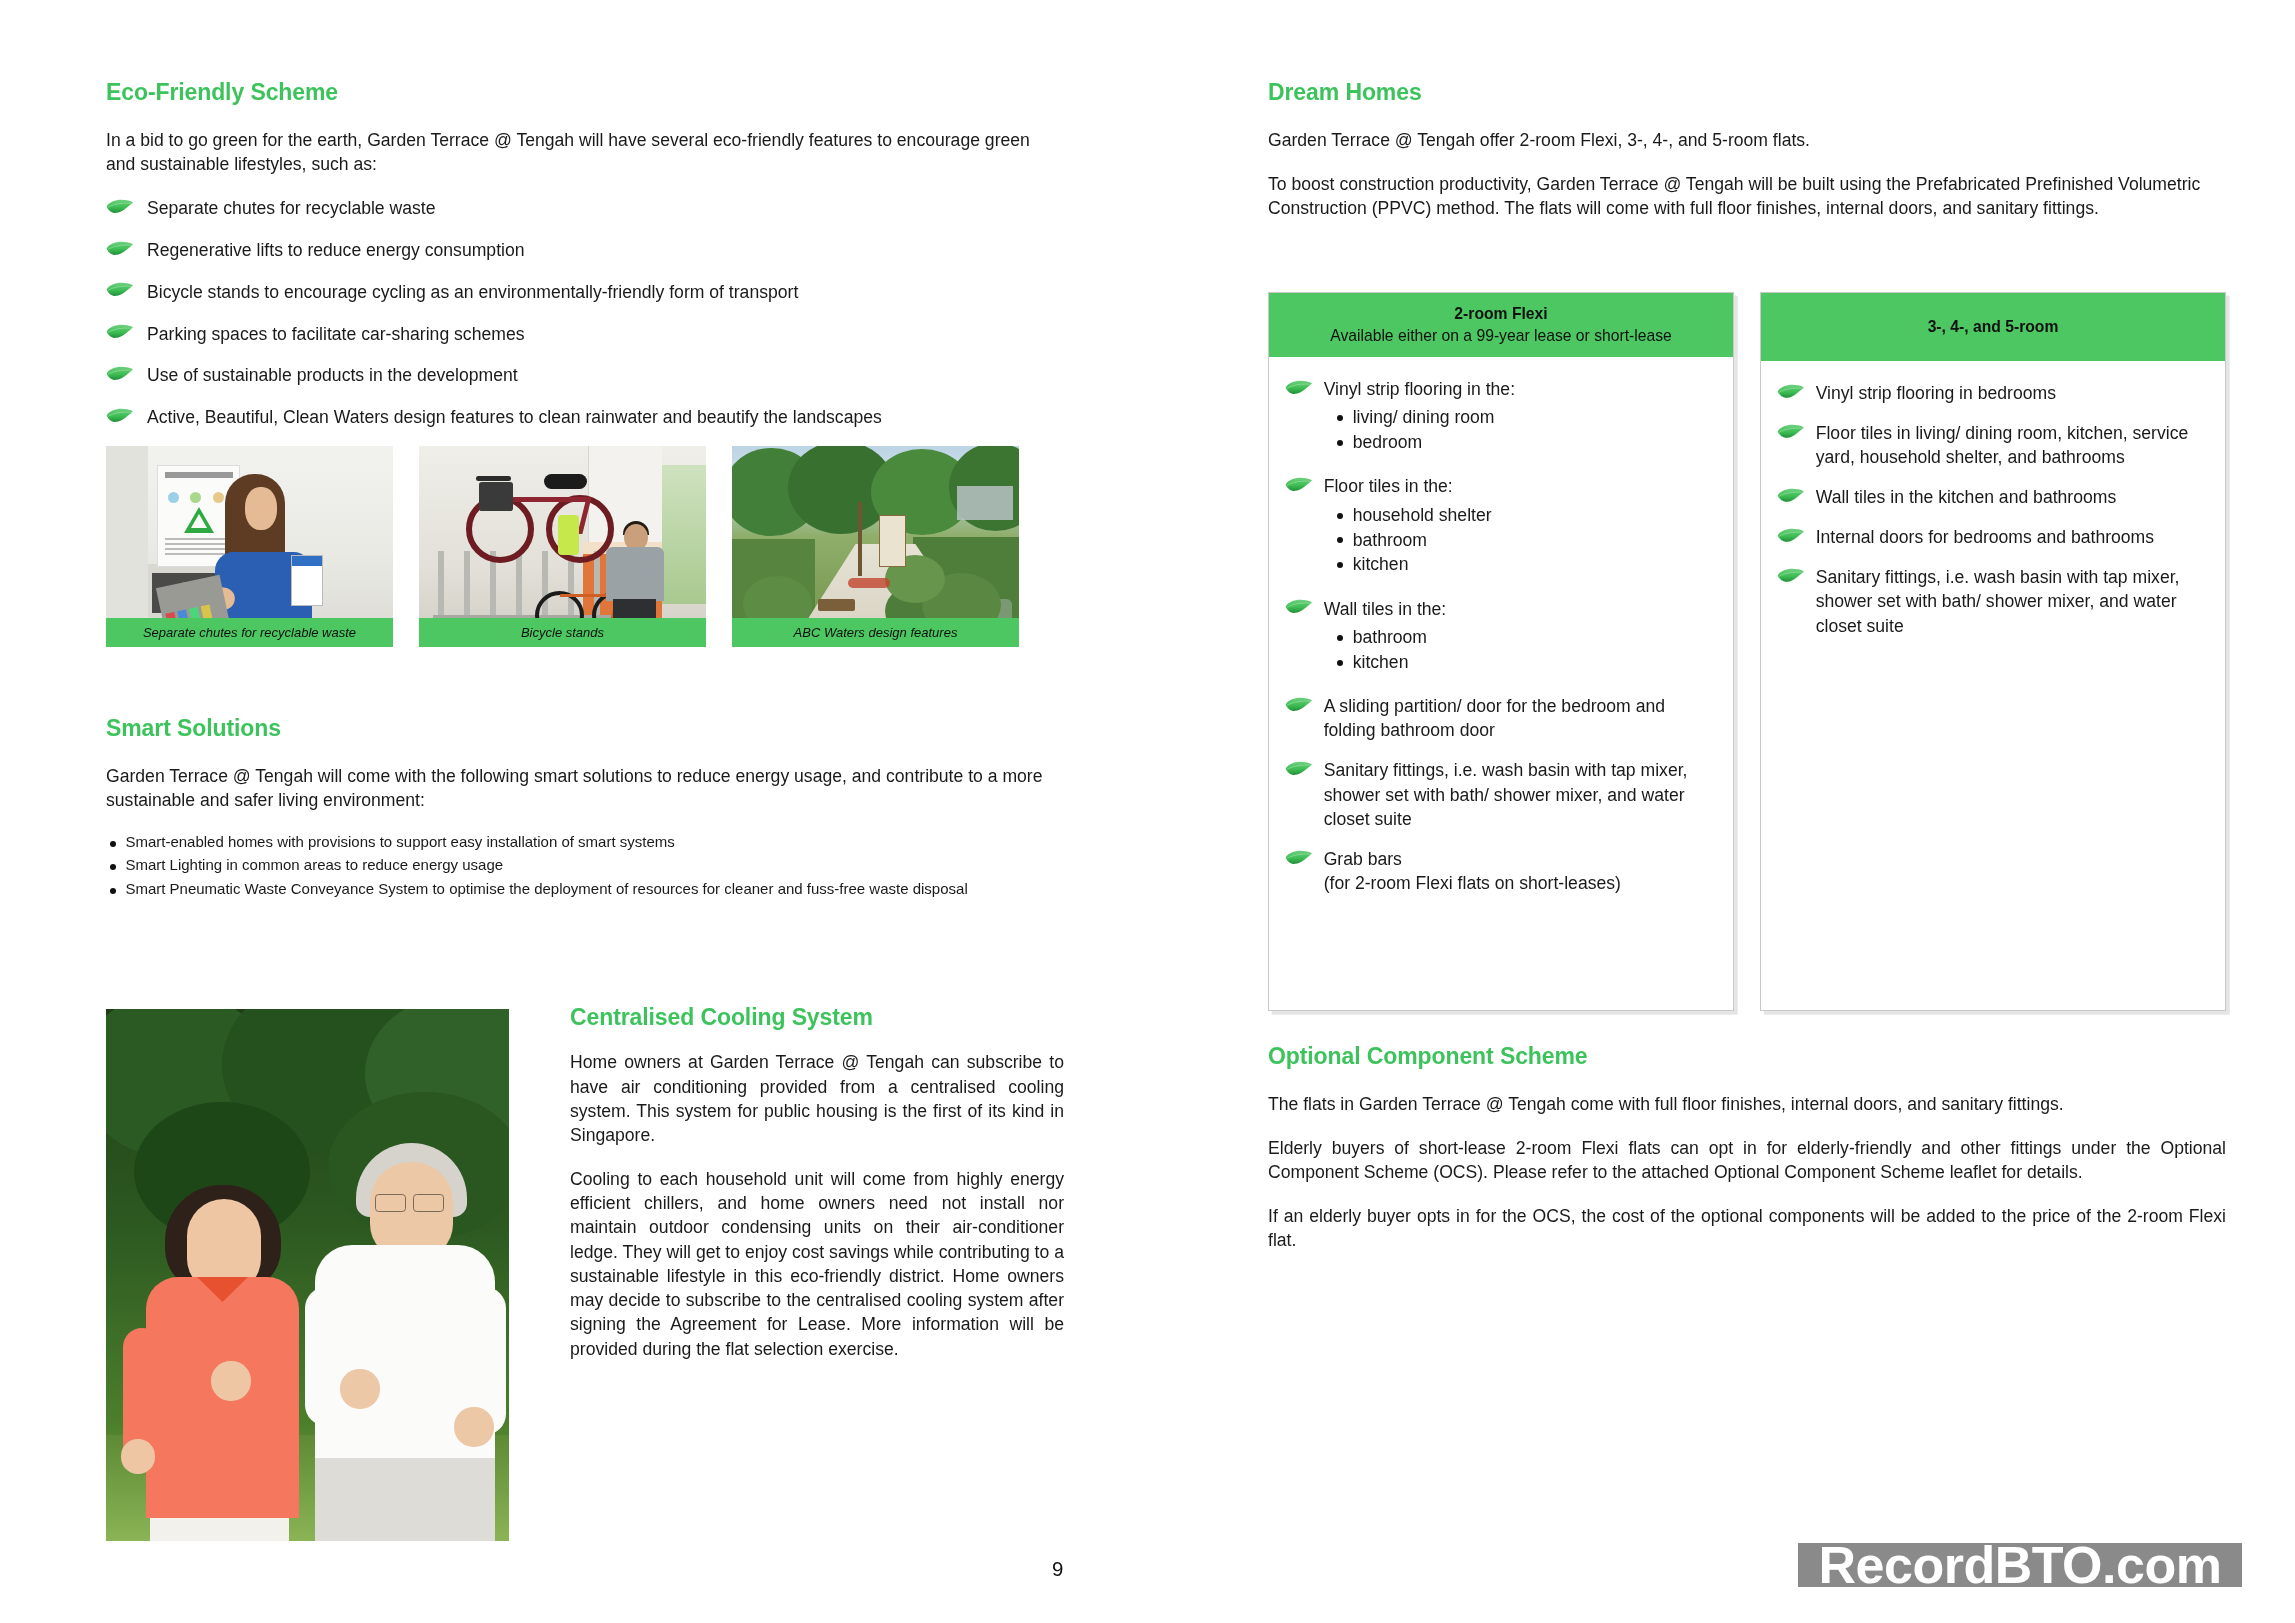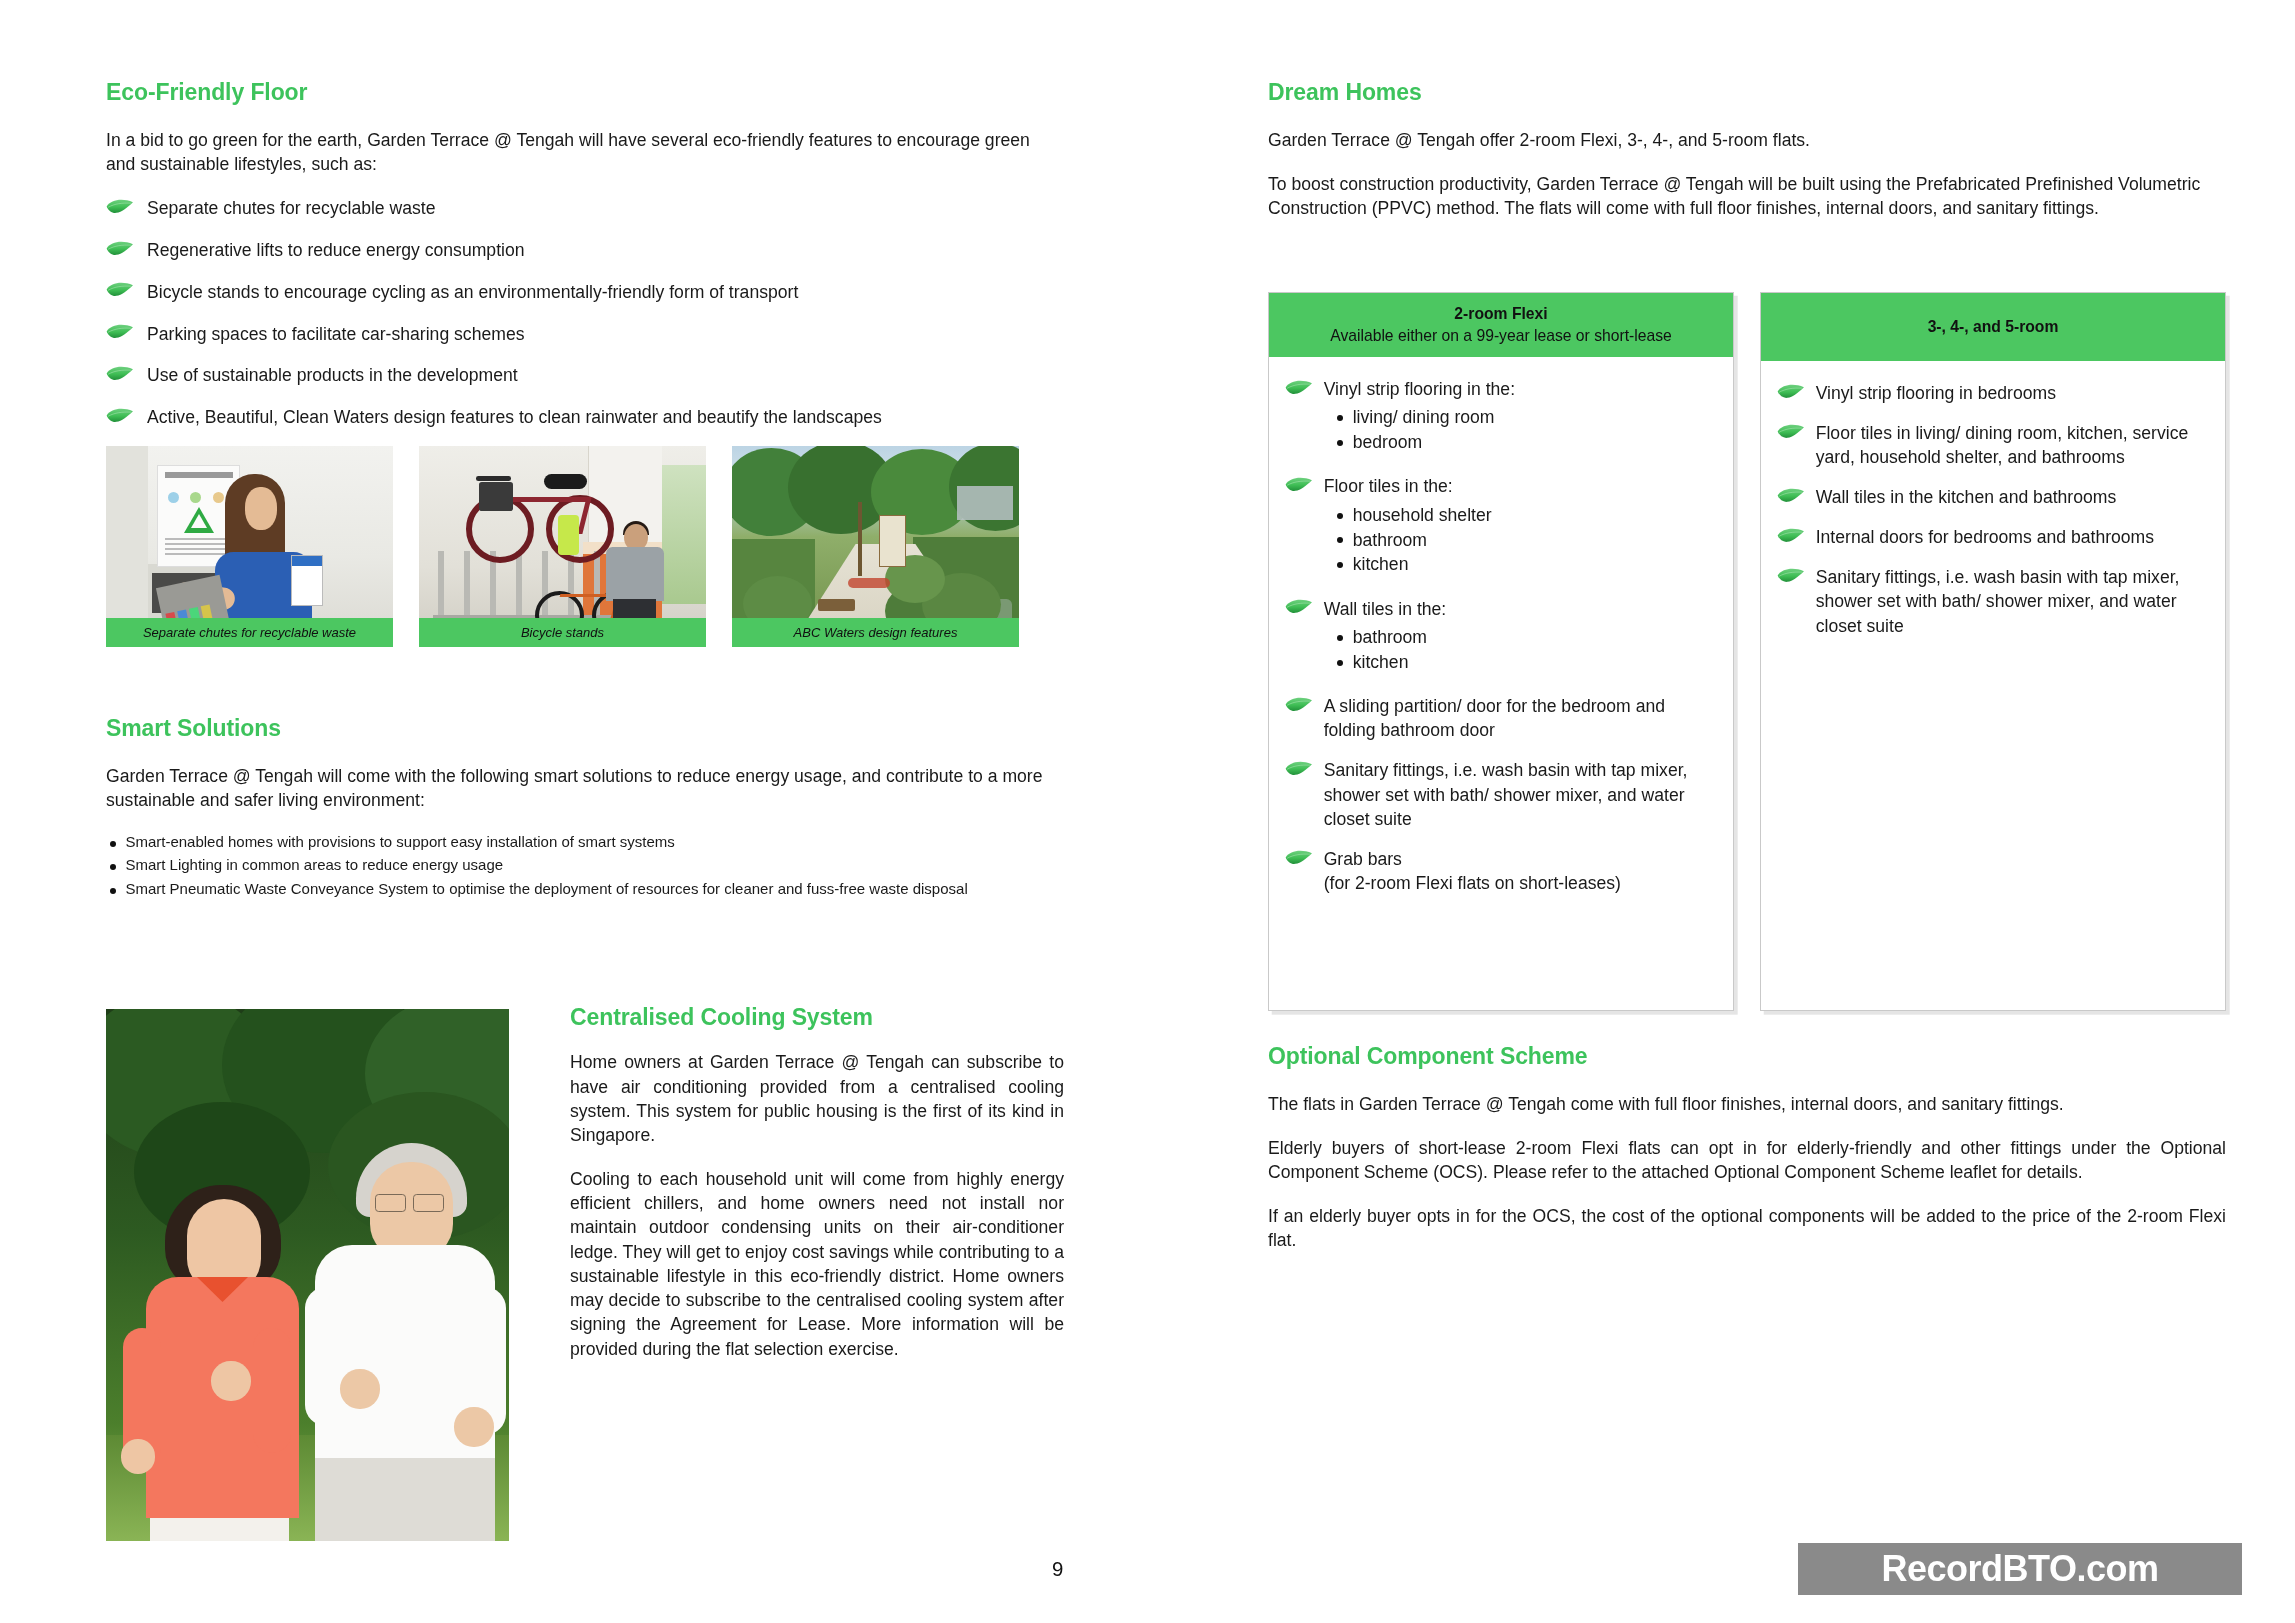--- a/index.html
+++ b/index.html
@@ -262,37 +262,37 @@
   .page-num-left {
     position:absolute; left:1052px; top:1558px;
     font-size:20.4px; color:#111;
   }
   .page-num-right {
     position:absolute; left:2133px; top:1558px;
     font-size:20.4px; color:#111;
   }
   .watermark {
     position:absolute; left:1798px; top:1543px;
-    width:444px; height:52px;
+    width:444px; height:44px;
     background:#8a8a8a;
     color:#ffffff;
-    font-size:36px;
+    font-size:52px;
     font-weight:bold;
     letter-spacing:-0.5px;
     display:flex; align-items:center; justify-content:center;
   }
 </style>
 </head>
 <body>
 
 <div class="page">
 
   <div class="col-left">
 
-    <h2 class="section-head">Eco-Friendly Floor</h2>
+    <h2 class="section-head">Eco-Friendly Scheme</h2>
 
     <p class="body-text">In a bid to go green for the earth, Garden Terrace @ Tengah will have several eco-friendly features to encourage green and sustainable lifestyles, such as:</p>
 
     <ul class="leaf-list" id="eco-list">
         <li><span class="leaf">
             <svg viewBox="0 0 62 34">
               <defs>
                 <linearGradient id="lg" x1="0" y1="0" x2="0" y2="1">
                   <stop offset="0%" stop-color="#6ed07f"></stop>
                   <stop offset="55%" stop-color="#3fbe55"></stop>

